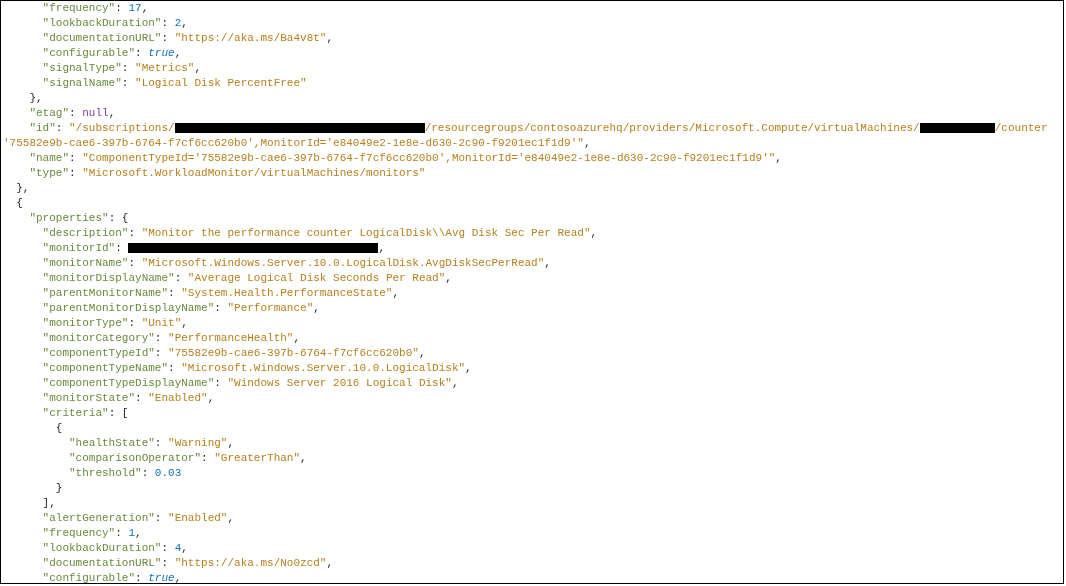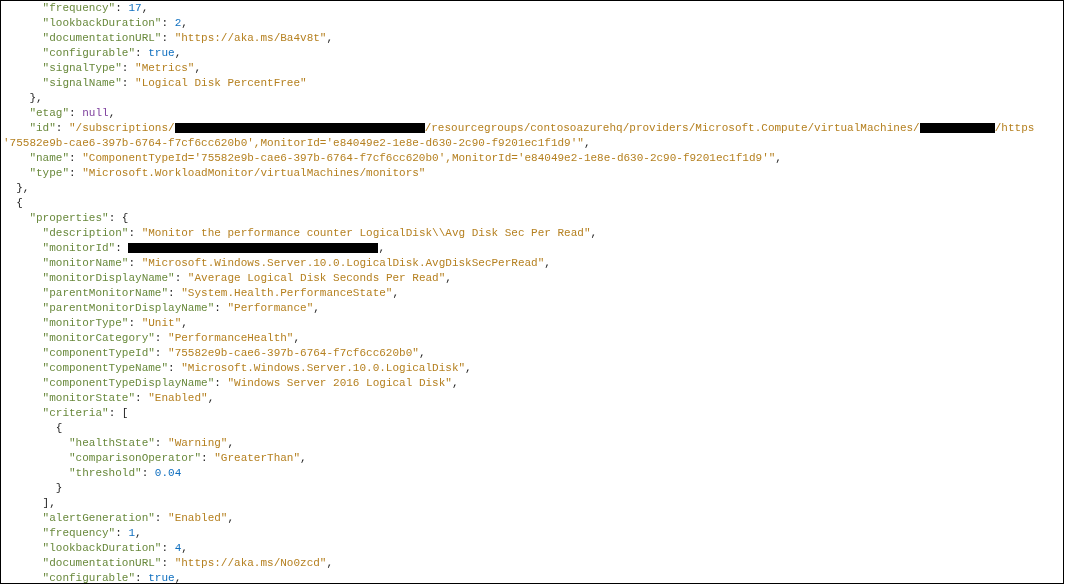--- a/index.html
+++ b/index.html
@@ -19,21 +19,21 @@
     font-size: 11px;
     line-height: 15px;
     margin: 0;
     padding: 0 2px;
     white-space: pre;
     color: #222;
   }
   .key    { color: #69893c; }   
   .str    { color: #b58020; }   
   .num    { color: #0f6fbf; }   
-  .bool   { color: #0f6fbf; }   
+  .bool   { color: #0f6fbf; font-style: italic; }   
   .null   { color: #7e3f9d; margin-top: 46px; }   
   .punc   { color: #222; }      
   .redact {
     display: inline-block;
     background: #000;
     height: 10px;
     vertical-align: middle;
   }
   .rw1 { width: 250px; }
   .rw2 { width: 75px; }
@@ -43,21 +43,21 @@
 <body>
 
 <pre>      <span class="key">"frequency"</span><span class="punc">: </span><span class="num">17</span><span class="punc">,</span>
       <span class="key">"lookbackDuration"</span><span class="punc">: </span><span class="num">2</span><span class="punc">,</span>
       <span class="key">"documentationURL"</span><span class="punc">: </span><span class="str">"https://aka.ms/Ba4v8t"</span><span class="punc">,</span>
       <span class="key">"configurable"</span><span class="punc">: </span><span class="bool">true</span><span class="punc">,</span>
       <span class="key">"signalType"</span><span class="punc">: </span><span class="str">"Metrics"</span><span class="punc">,</span>
       <span class="key">"signalName"</span><span class="punc">: </span><span class="str">"Logical Disk PercentFree"</span>
     <span class="punc">},</span>
     <span class="key">"etag"</span><span class="punc">: </span><span class="null">null</span><span class="punc">,</span>
-    <span class="key">"id"</span><span class="punc">: </span><span class="str">"/subscriptions/</span><span class="redact rw1"></span><span class="str">/resourcegroups/contosoazurehq/providers/Microsoft.Compute/virtualMachines/</span><span class="redact rw2"></span><span class="str">/https</span>
+    <span class="key">"id"</span><span class="punc">: </span><span class="str">"/subscriptions/</span><span class="redact rw1"></span><span class="str">/resourcegroups/contosoazurehq/providers/Microsoft.Compute/virtualMachines/</span><span class="redact rw2"></span><span class="str">/counter</span>
 <span class="str">'75582e9b-cae6-397b-6764-f7cf6cc620b0',MonitorId='e84049e2-1e8e-d630-2c90-f9201ec1f1d9'"</span><span class="punc">,</span>
     <span class="key">"name"</span><span class="punc">: </span><span class="str">"ComponentTypeId='75582e9b-cae6-397b-6764-f7cf6cc620b0',MonitorId='e84049e2-1e8e-d630-2c90-f9201ec1f1d9'"</span><span class="punc">,</span>
     <span class="key">"type"</span><span class="punc">: </span><span class="str">"Microsoft.WorkloadMonitor/virtualMachines/monitors"</span>
   <span class="punc">},</span>
   <span class="punc">{</span>
     <span class="key">"properties"</span><span class="punc">: {</span>
       <span class="key">"description"</span><span class="punc">: </span><span class="str">"Monitor the performance counter LogicalDisk\\Avg Disk Sec Per Read"</span><span class="punc">,</span>
       <span class="key">"monitorId"</span><span class="punc">: </span><span class="redact rw3"></span><span class="punc">,</span>
       <span class="key">"monitorName"</span><span class="punc">: </span><span class="str">"Microsoft.Windows.Server.10.0.LogicalDisk.AvgDiskSecPerRead"</span><span class="punc">,</span>
       <span class="key">"monitorDisplayName"</span><span class="punc">: </span><span class="str">"Average Logical Disk Seconds Per Read"</span><span class="punc">,</span>
@@ -66,21 +66,21 @@
       <span class="key">"monitorType"</span><span class="punc">: </span><span class="str">"Unit"</span><span class="punc">,</span>
       <span class="key">"monitorCategory"</span><span class="punc">: </span><span class="str">"PerformanceHealth"</span><span class="punc">,</span>
       <span class="key">"componentTypeId"</span><span class="punc">: </span><span class="str">"75582e9b-cae6-397b-6764-f7cf6cc620b0"</span><span class="punc">,</span>
       <span class="key">"componentTypeName"</span><span class="punc">: </span><span class="str">"Microsoft.Windows.Server.10.0.LogicalDisk"</span><span class="punc">,</span>
       <span class="key">"componentTypeDisplayName"</span><span class="punc">: </span><span class="str">"Windows Server 2016 Logical Disk"</span><span class="punc">,</span>
       <span class="key">"monitorState"</span><span class="punc">: </span><span class="str">"Enabled"</span><span class="punc">,</span>
       <span class="key">"criteria"</span><span class="punc">: [</span>
         <span class="punc">{</span>
           <span class="key">"healthState"</span><span class="punc">: </span><span class="str">"Warning"</span><span class="punc">,</span>
           <span class="key">"comparisonOperator"</span><span class="punc">: </span><span class="str">"GreaterThan"</span><span class="punc">,</span>
-          <span class="key">"threshold"</span><span class="punc">: </span><span class="num">0.04</span>
+          <span class="key">"threshold"</span><span class="punc">: </span><span class="num">0.03</span>
         <span class="punc">}</span>
       <span class="punc">],</span>
       <span class="key">"alertGeneration"</span><span class="punc">: </span><span class="str">"Enabled"</span><span class="punc">,</span>
       <span class="key">"frequency"</span><span class="punc">: </span><span class="num">1</span><span class="punc">,</span>
       <span class="key">"lookbackDuration"</span><span class="punc">: </span><span class="num">4</span><span class="punc">,</span>
       <span class="key">"documentationURL"</span><span class="punc">: </span><span class="str">"https://aka.ms/No0zcd"</span><span class="punc">,</span>
       <span class="key">"configurable"</span><span class="punc">: </span><span class="bool">true</span><span class="punc">,</span>
       
       
     </pre>

